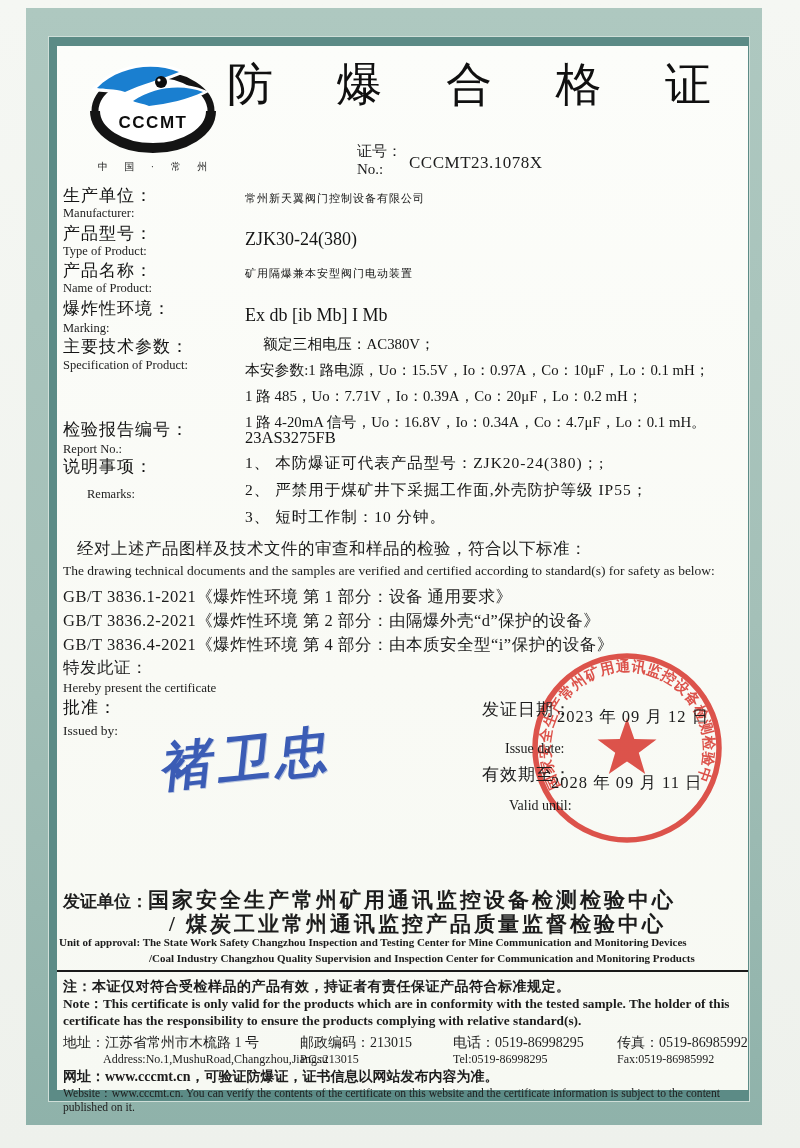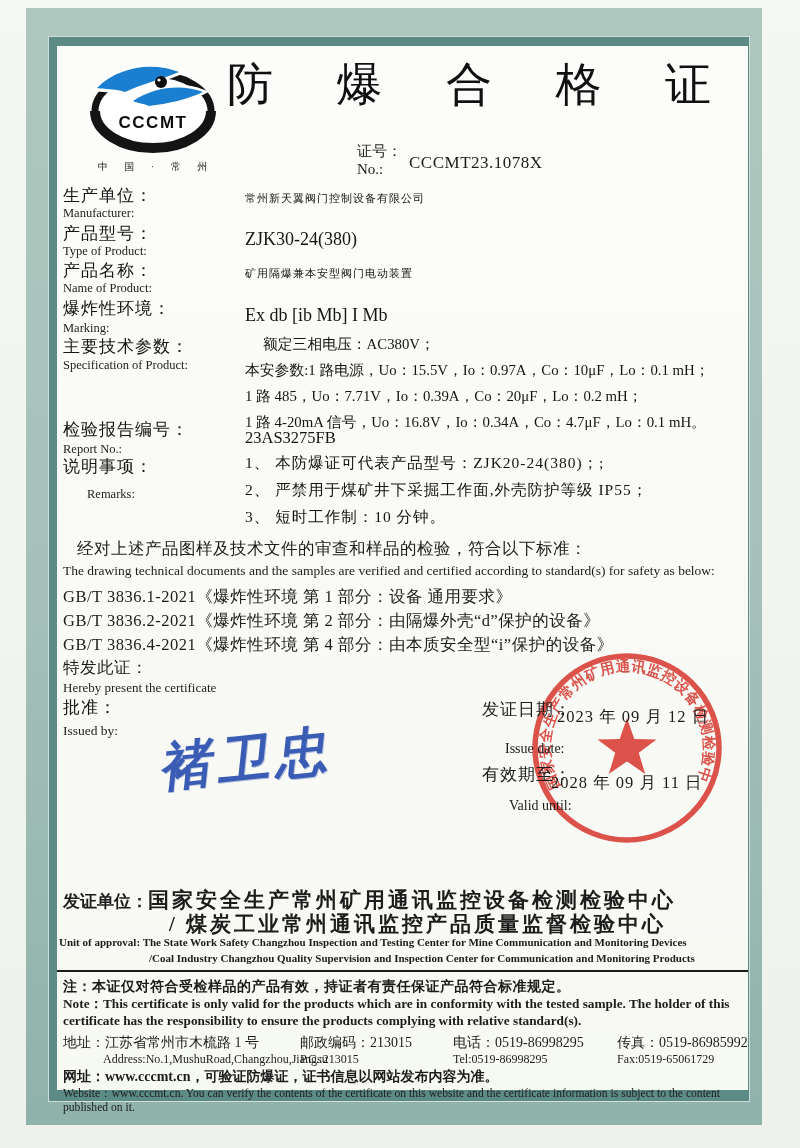--- a/index.html
+++ b/index.html
@@ -173,18 +173,18 @@
   <div class="abs note-en" style="left:6px; top:949px; width:682px;">Note：This certificate is only valid for the products which are in conformity with the tested sample. The holder of this certificate has the responsibility to ensure the products complying with relative standard(s).</div>
 
   <div class="abs contact-cn" style="left:6px; top:988px;">地址：江苏省常州市木梳路 1 号</div>
   <div class="abs contact-cn" style="left:243px; top:988px;">邮政编码：213015</div>
   <div class="abs contact-cn" style="left:396px; top:988px;">电话：0519-86998295</div>
   <div class="abs contact-cn" style="left:560px; top:988px;">传真：0519-86985992</div>
 
   <div class="abs contact-en" style="left:6px; top:1006px;margin-left:40px;">Address:No.1,MushuRoad,Changzhou,Jiangsu</div>
   <div class="abs contact-en" style="left:243px; top:1006px;">P.C.:213015</div>
   <div class="abs contact-en" style="left:396px; top:1006px;">Tel:0519-86998295</div>
-  <div class="abs contact-en" style="left:560px; top:1006px;">Fax:0519-65061729</div>
+  <div class="abs contact-en" style="left:560px; top:1006px;">Fax:0519-86985992</div>
 
   <div class="abs contact-cn" style="left:6px; top:1022px; font-weight:bold;">网址：www.cccmt.cn，可验证防爆证，证书信息以网站发布内容为准。</div>
   <div class="abs contact-en" style="left:6px; top:1028px; top:1040px; white-space:normal; width:682px; font-size:11.6px;">Website：www.cccmt.cn. You can verify the contents of the certificate on this website and the certificate information is subject to the content published on it.</div>
 
 </div>
 
 </body></html>

